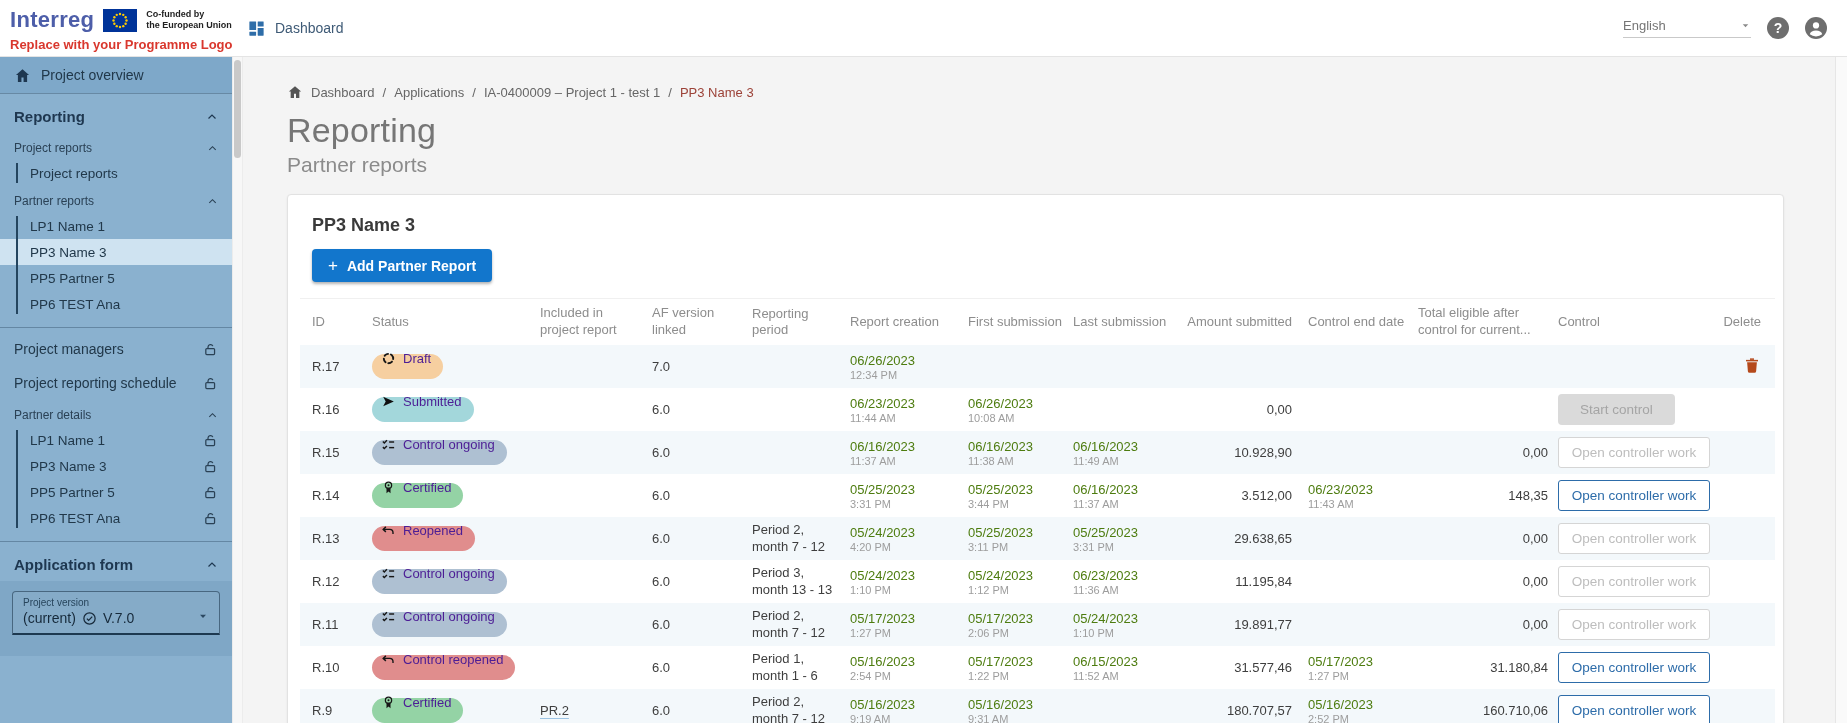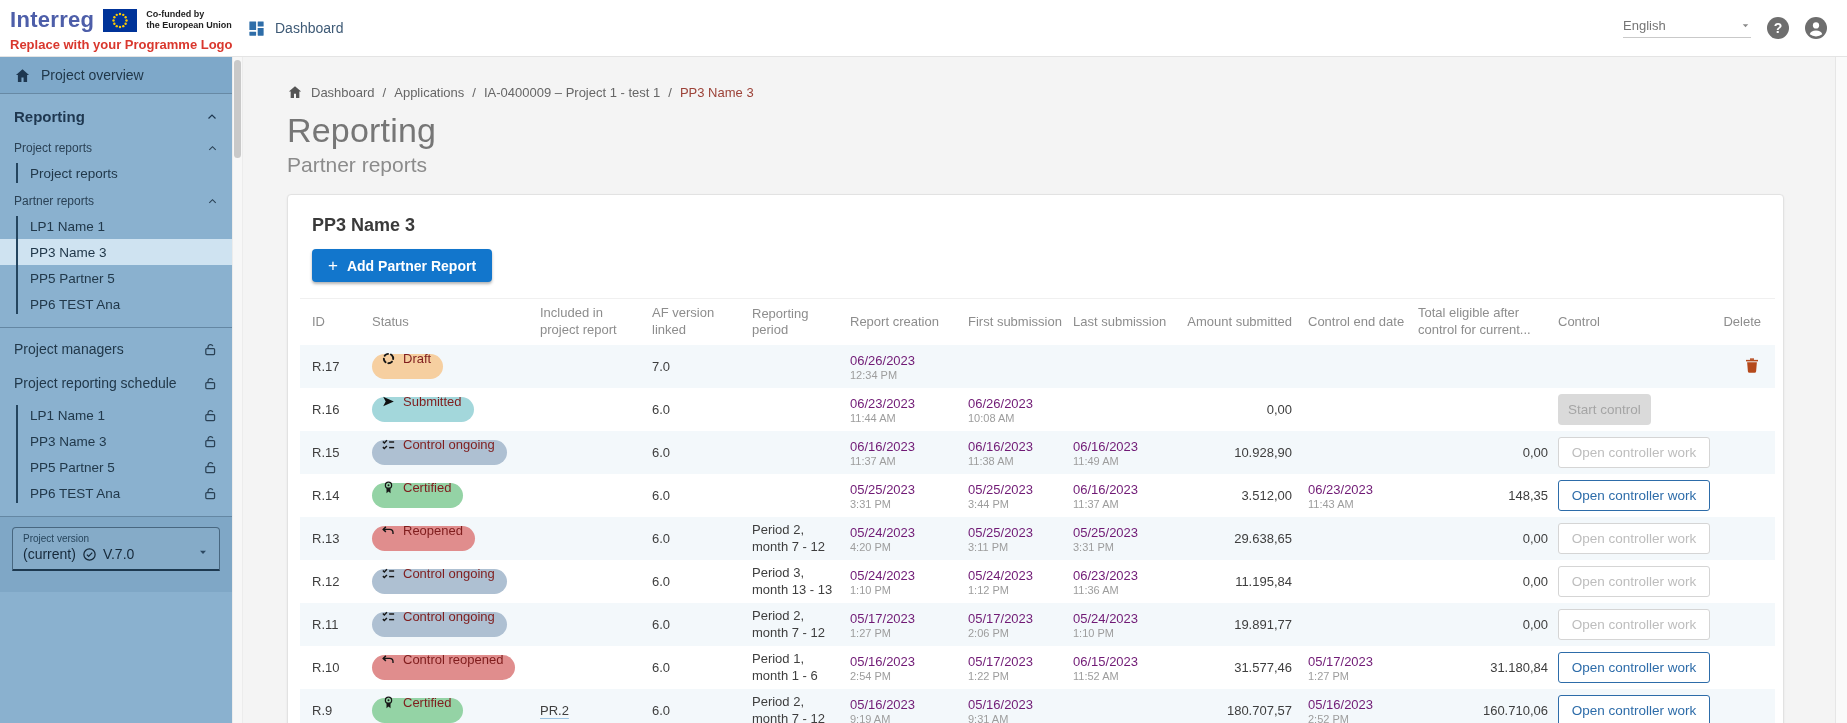--- a/index.html
+++ b/index.html
@@ -71,34 +71,34 @@
   .c5 { width: 98px;  line-height: 1.25; }
   .c6 { width: 118px; }
   .c7 { width: 105px; }
   .c8 { width: 105px; }
   .c9 { width: 130px; text-align: right; padding-right: 16px; }
   .c10 { width: 110px; }
   .c11 { width: 140px; text-align: right; padding-right: 10px; }
   .c12 { width: 165px; }
   .c13 { width: 52px; text-align: right; padding-right: 14px; }
   .head .c11 { text-align: left; }
-  .date-main { font-size: 13px; color: #701a75; }
+  .date-main { font-size: 13px; color: #4d7c0f; }
   .date-sub { font-size: 11px; color: #9d9d9d; margin-top: 1px; }
 
-  .pill { display: inline-flex; align-items: center; gap: 7px; height: 25px; padding: 0 12px 17px 9px; border-radius: 13px; color: #7f1d1d; font-size: 13px; white-space: nowrap; }
+  .pill { display: inline-flex; align-items: center; gap: 7px; height: 25px; padding: 0 12px 17px 9px; border-radius: 13px; color: #4c1d95; font-size: 13px; white-space: nowrap; }
   .pill svg { display: block; flex-shrink: 0; }
   .pill-draft     { background: #f6cfa0; }
   .pill-submitted { background: #a3d7db; }
   .pill-ongoing   { background: #aec0d2; }
   .pill-certified { background: #94d3a5; }
   .pill-reopened  { background: #e08d8d; }
 
   .btn-open { height: 31px; width: 152px; background: #fff; border: 1px solid #2d6ca9; border-radius: 3px; color: #2d6ca9; font-size: 13.5px; font-family: inherit; cursor: pointer; }
   .btn-open.disabled { border-color: #d5d5d5; color: #bdbdbd; cursor: default; }
-  .btn-start { height: 31px; padding: 0 10px; background: #dadada; border: none; border-radius: 4px; color: #a5a5a5; font-size: 13.5px; font-family: inherit; cursor: default; }
+  .btn-start { height: 31px; padding: 0 22px; background: #dadada; border: none; border-radius: 4px; color: #a5a5a5; font-size: 13.5px; font-family: inherit; cursor: default; }
   .prlink { color: #3e3e3e; text-decoration: underline; text-decoration-color: #9dc4e4; text-underline-offset: 3px; cursor: pointer; }
   .trash-btn { background: none; border: none; cursor: pointer; padding: 0; }
 </style>
 </head>
 <body>
 
 <header class="topbar">
   <div class="logo-block">
     <div class="logo-row">
       <span class="interreg">Interreg</span>
@@ -215,20 +215,26 @@
             <path d="M8 10.5 V8 a4 4 0 0 1 7.7 -1.4"></path>
           </svg>
       </div>
       <div class="plain-item">
         <span>Project reporting schedule</span>
         <svg width="15" height="15" viewBox="0 0 24 24" fill="none" stroke="#2a4155" stroke-width="2">
             <rect x="4.5" y="10.5" width="14" height="9.5" rx="1.5"></rect>
             <path d="M8 10.5 V8 a4 4 0 0 1 7.7 -1.4"></path>
           </svg>
       </div>
+      <div class="subhead">
+        <span>Partner details</span>
+        <svg width="11" height="11" viewBox="0 0 24 24" fill="none" stroke="#2a4155" stroke-width="2.4">
+            <path d="M5 15 L12 8 L19 15"></path>
+          </svg>
+      </div>
       <div class="item-group">
         <div class="nav-item">
           <span>LP1 Name 1</span>
           <svg width="15" height="15" viewBox="0 0 24 24" fill="none" stroke="#2a4155" stroke-width="2">
               <rect x="4.5" y="10.5" width="14" height="9.5" rx="1.5"></rect>
               <path d="M8 10.5 V8 a4 4 0 0 1 7.7 -1.4"></path>
             </svg>
         </div>
         <div class="nav-item">
           <span>PP3 Name 3</span>
@@ -247,20 +253,28 @@
         <div class="nav-item">
           <span>PP6 TEST Ana</span>
           <svg width="15" height="15" viewBox="0 0 24 24" fill="none" stroke="#2a4155" stroke-width="2">
               <rect x="4.5" y="10.5" width="14" height="9.5" rx="1.5"></rect>
               <path d="M8 10.5 V8 a4 4 0 0 1 7.7 -1.4"></path>
             </svg>
         </div>
       </div>
     </div>
 
+    <div class="section" style="border-bottom:none;padding-bottom:0;">
+      <div class="section-head">
+        <span>Application form</span>
+        <svg width="12" height="12" viewBox="0 0 24 24" fill="none" stroke="#1e3750" stroke-width="2.4">
+            <path d="M5 15 L12 8 L19 15"></path>
+          </svg>
+      </div>
+    </div>
     <div class="af-backdrop">
       <div class="version-box">
         <div class="version-label">Project version</div>
         <div class="version-value">
           <span>(current)</span>
           <svg width="15" height="15" viewBox="0 0 24 24" fill="none" stroke="#16293a" stroke-width="2">
               <circle cx="12" cy="12" r="9"></circle>
               <path d="M7.8 12.2 l2.8 2.8 L16.4 9"></path>
             </svg>
           <span>V.7.0</span>

